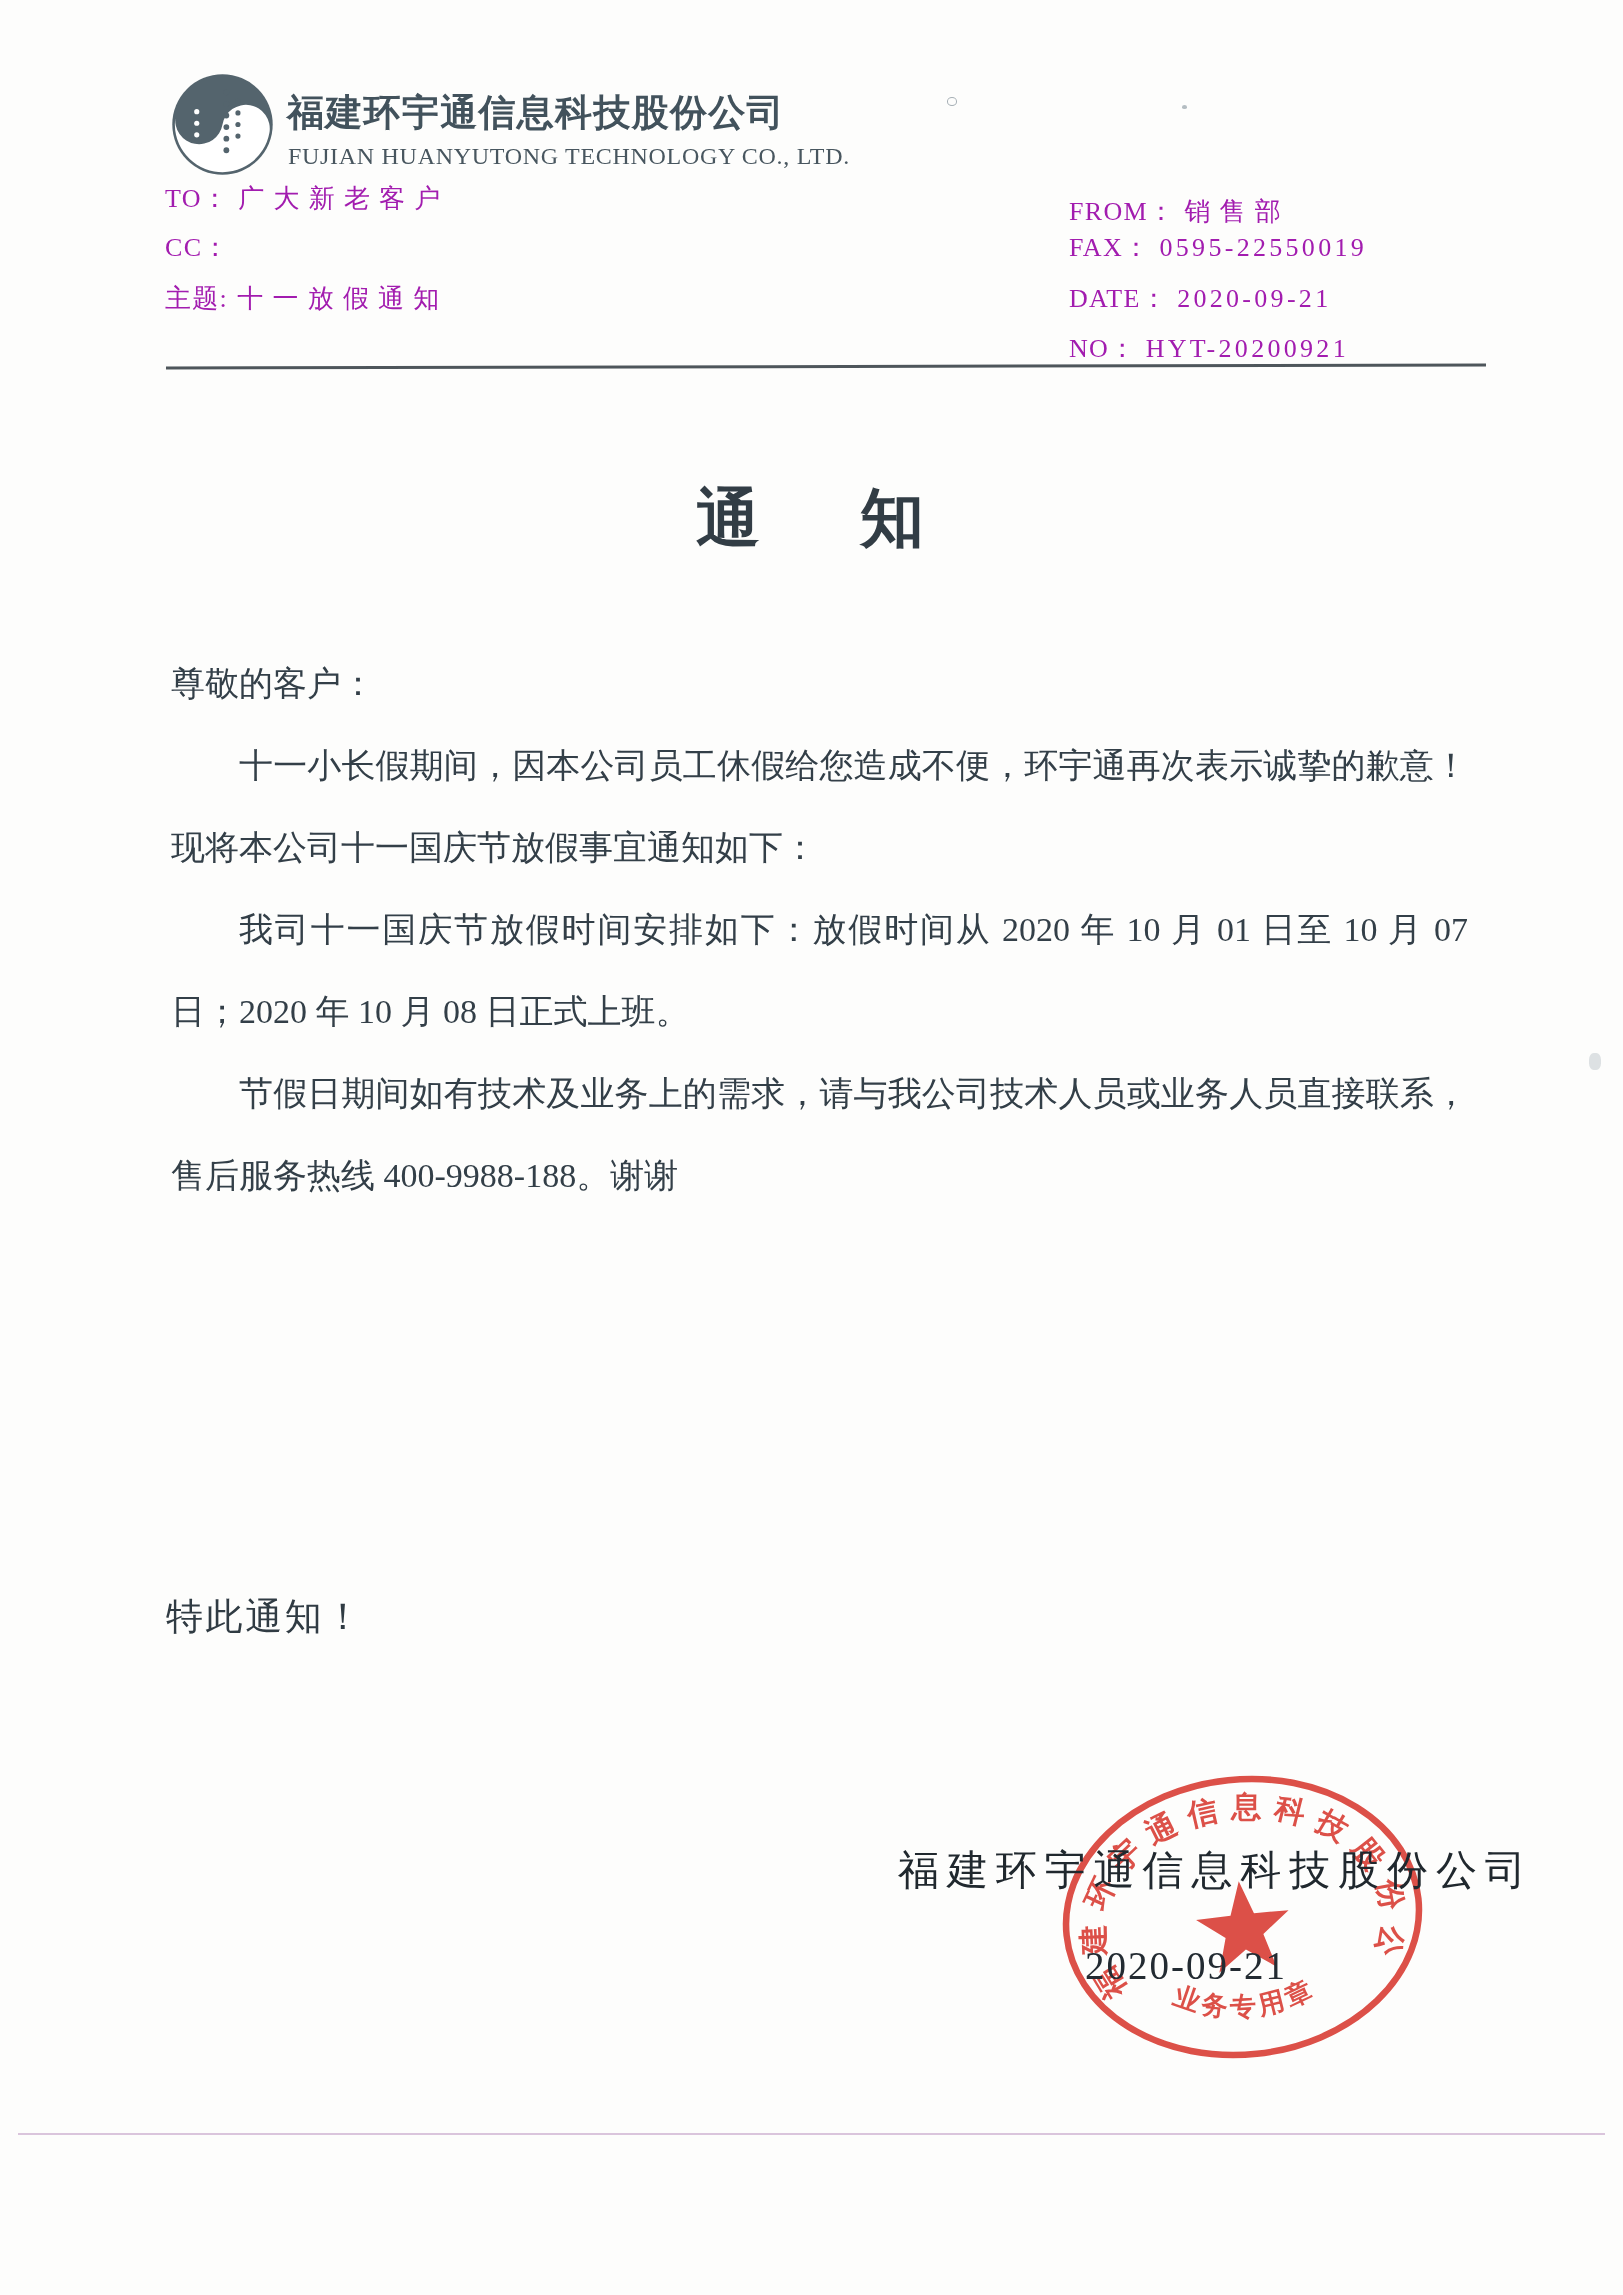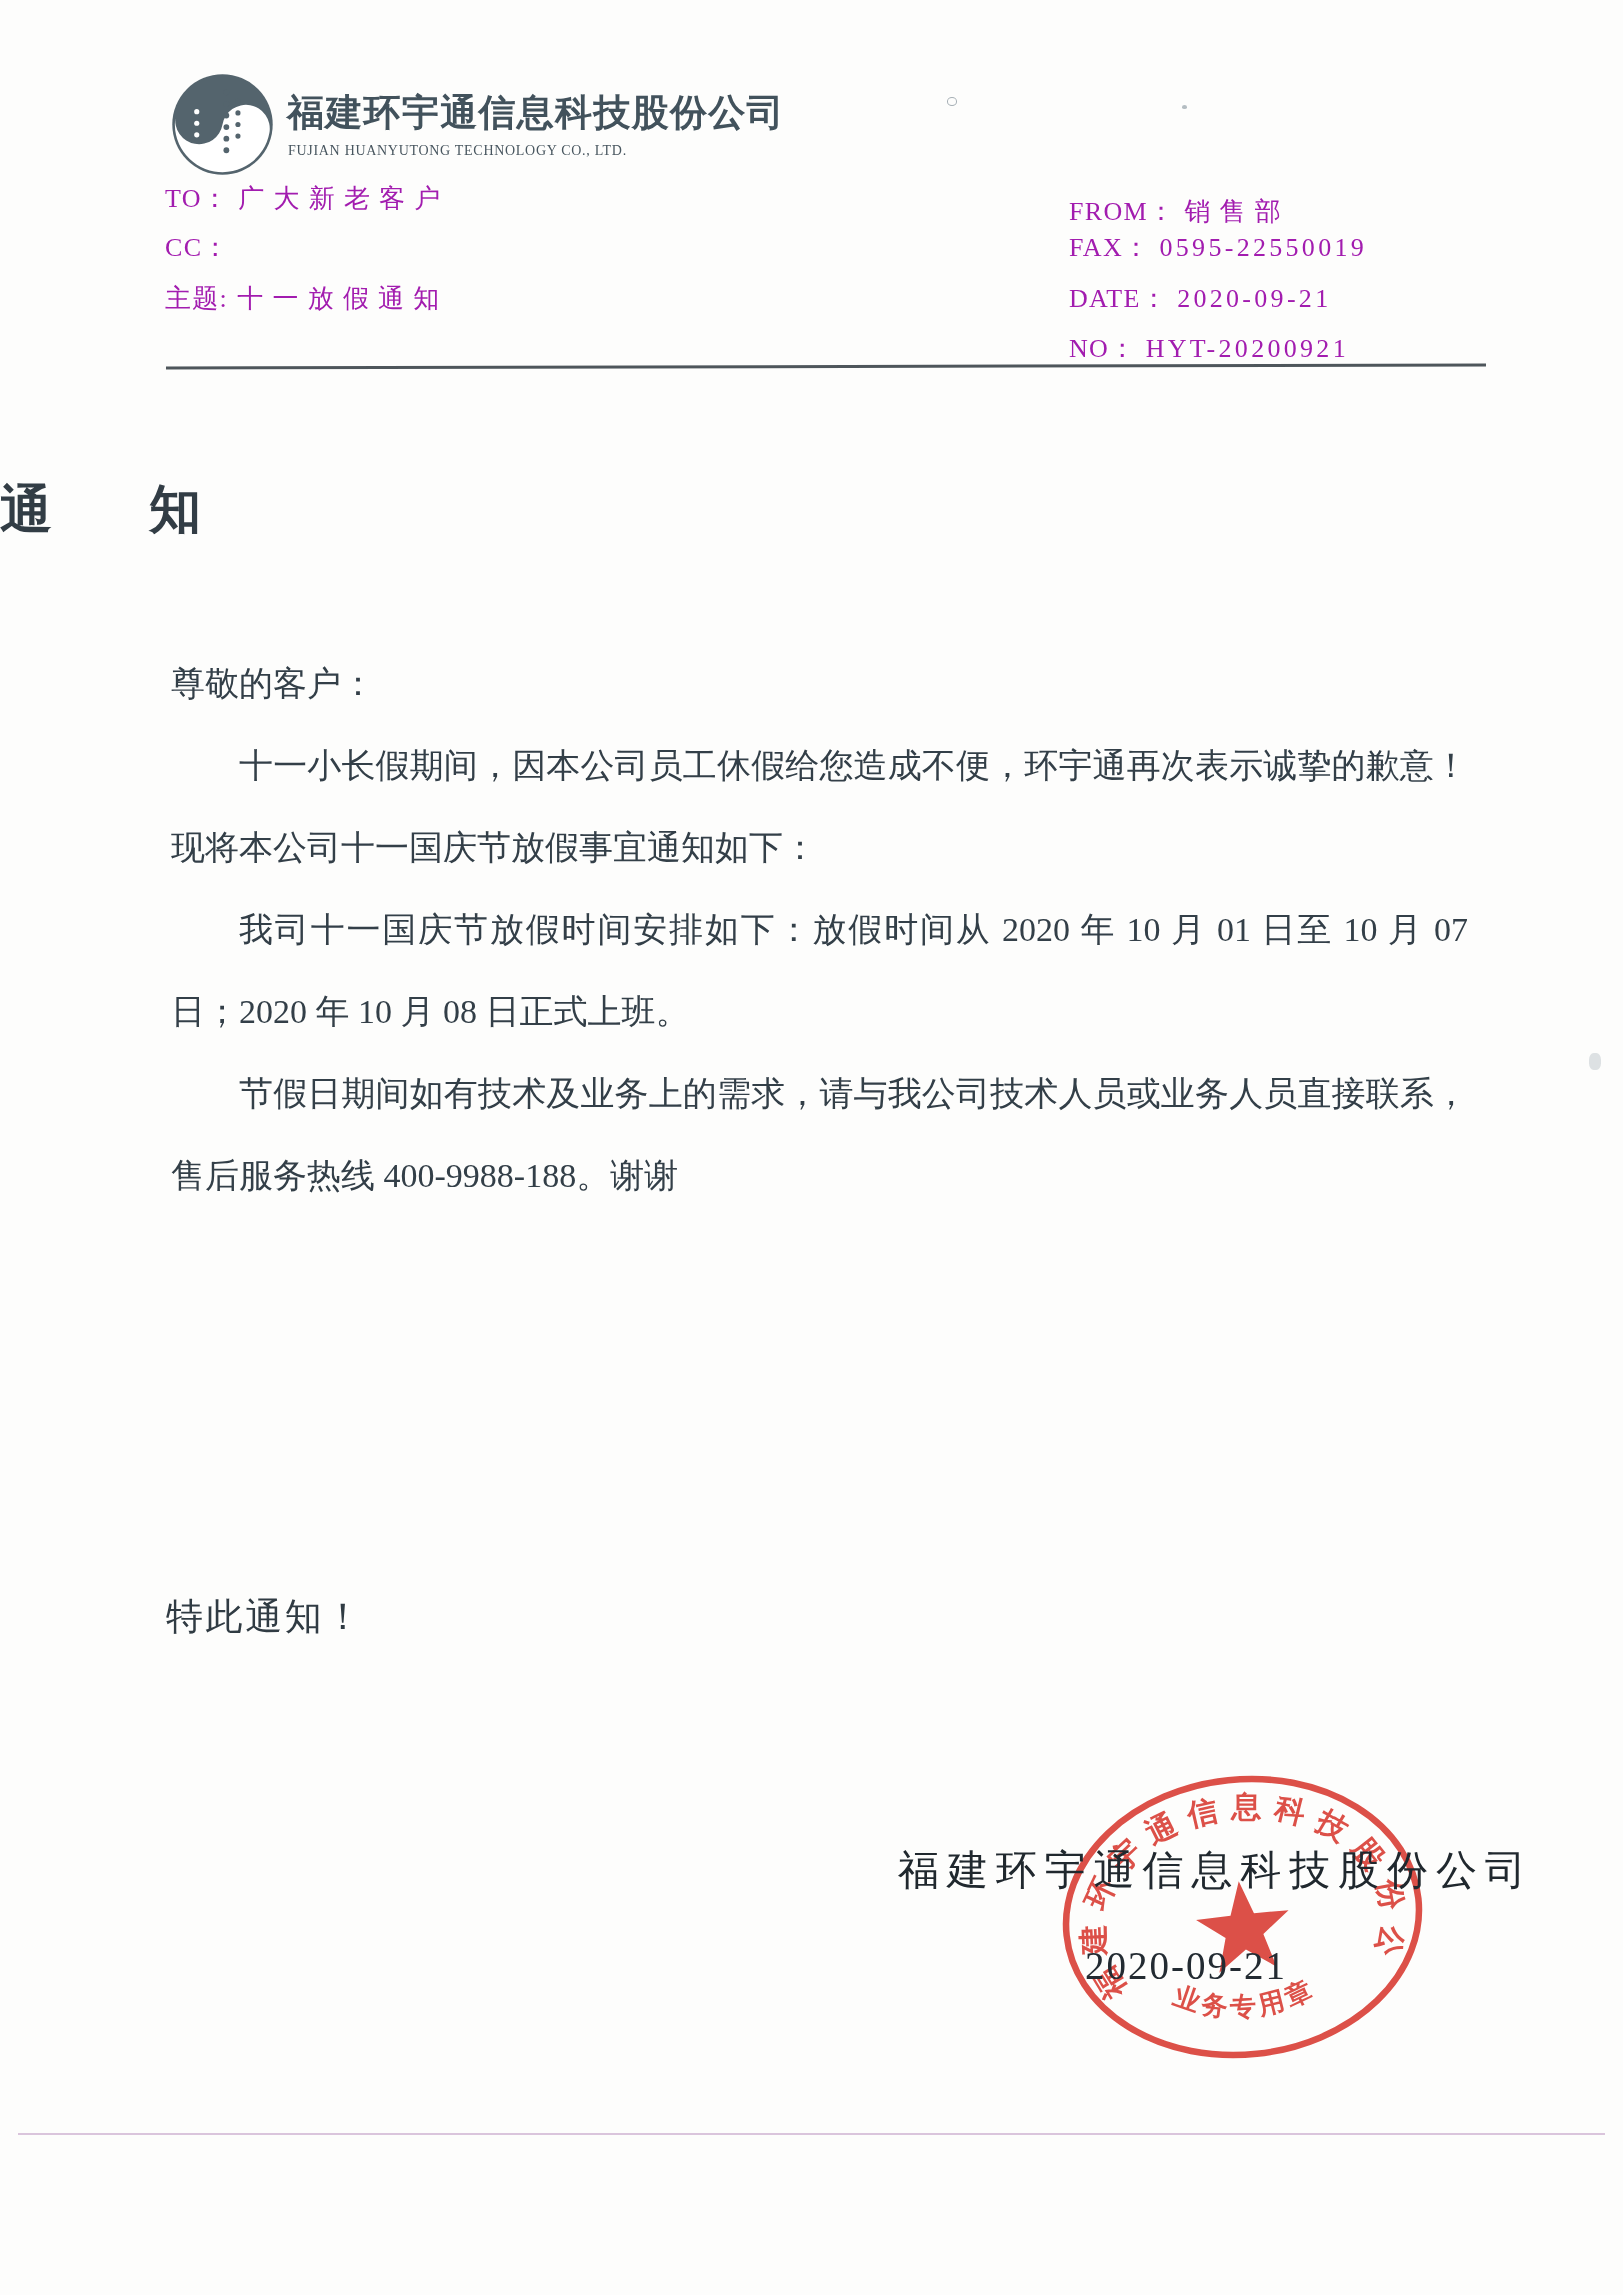--- a/index.html
+++ b/index.html
@@ -11,42 +11,42 @@
   }
   
   .logo { position:absolute; left:171px; top:73px; width:103px; height:103px; }
   .company-cn {
     position:absolute; left:287px; top:88px;
     font-size:37px; font-weight:700; letter-spacing:1.3px; color:#42525c;
     white-space:nowrap;
   }
   .company-en {
     position:absolute; left:288px; top:143px;
-    font-size:14px; letter-spacing:0.7px; color:#48565f; white-space:nowrap;
+    font-size:24px; letter-spacing:0.7px; color:#48565f; white-space:nowrap;
   }
   
   .hrow { position:absolute; font-size:26px; color:#a21caf; white-space:nowrap; }
   .hrow .hlabel { letter-spacing:1.3px; }
   .hrow .hval   { letter-spacing:9.2px; margin-left:9.2px; }
   .hrow .hval-num { letter-spacing:3.3px; margin-left:9.2px; }
   .row-to      { left:165px;  top:181px; }
   .row-cc      { left:165px;  top:230px; }
   .row-subject { left:165px;  top:281px; }
   .row-from    { left:1069px; top:194px; }
   .row-fax     { left:1069px; top:230px; }
   .row-date    { left:1069px; top:281px; }
   .row-no      { left:1069px; top:331px; }
   .divider {
     position:absolute; left:166px; top:365px; width:1320px; height:2.6px;
     background:#4e565b; transform:rotate(-0.12deg);
   }
   
   .doc-title {
     position:absolute; left:0; top:475px; width:1623px;
-    font-size:52px; font-weight:600; color:#323d45;
+    text-align:center; font-size:64px; font-weight:600; color:#323d45;
     word-spacing:79px; letter-spacing:2.6px;
   }
   
   .doc-body {
     position:absolute; left:164px; top:643px; width:1297px;
     font-size:34px; line-height:82px; color:#333f48;
     text-align:justify; text-justify:inter-ideograph;margin-left:7px;
   }
   .doc-body p { margin:0; }
   .doc-body p.para { text-indent:2em; }

